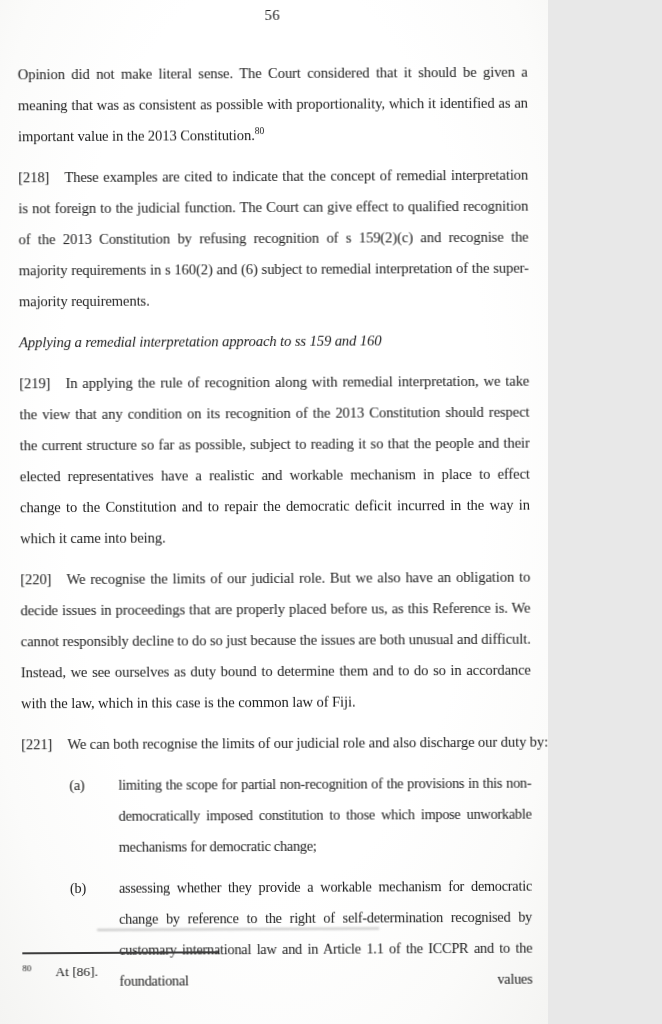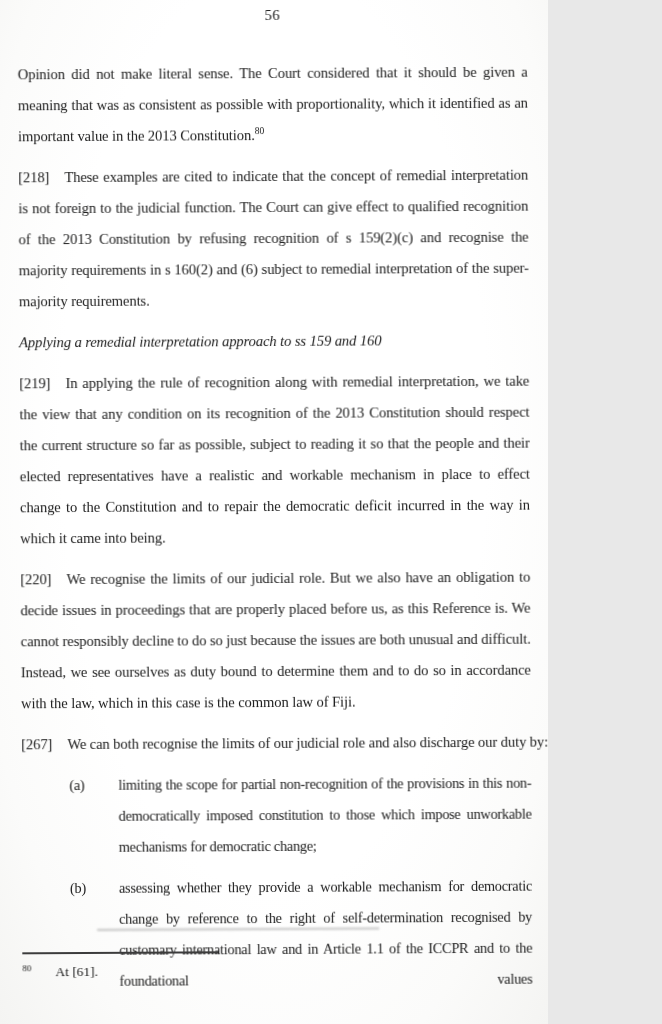--- a/index.html
+++ b/index.html
@@ -114,33 +114,33 @@
     <p class="para"><span>Opinion did not make literal sense.  The Court considered that it should be given a meaning that was as consistent as possible with proportionality, which it identified as an important value in the 2013 Constitution.</span><sup class="fnref">80</sup></p>
 
     <p class="para"><span class="pnum">[218]</span><span>These examples are cited to indicate that the concept of remedial interpretation is not foreign to the judicial function.  The Court can give effect to qualified recognition of the 2013 Constitution by refusing recognition of s 159(2)(c) and recognise the majority requirements in s 160(2) and (6) subject to remedial interpretation of the super-majority requirements.</span></p>
 
     <p class="para heading">Applying a remedial interpretation approach to ss 159 and 160</p>
 
     <p class="para"><span class="pnum">[219]</span><span>In applying the rule of recognition along with remedial interpretation, we take the view that any condition on its recognition of the 2013 Constitution should respect the current structure so far as possible, subject to reading it so that the people and their elected representatives have a realistic and workable mechanism in place to effect change to the Constitution and to repair the democratic deficit incurred in the way in which it came into being.</span></p>
 
     <p class="para"><span class="pnum">[220]</span><span>We recognise the limits of our judicial role.  But we also have an obligation to decide issues in proceedings that are properly placed before us, as this Reference is.  We cannot responsibly decline to do so just because the issues are both unusual and difficult.  Instead, we see ourselves as duty bound to determine them and to do so in accordance with the law, which in this case is the common law of Fiji.</span></p>
 
-    <p class="para oneline"><span class="pnum">[267]</span><span>We can both recognise the limits of our judicial role and also discharge our duty by:</span></p>
+    <p class="para oneline"><span class="pnum">[221]</span><span>We can both recognise the limits of our judicial role and also discharge our duty by:</span></p>
 
     <div class="list-item">
       <span class="list-label">(a)</span>
       <span class="list-text">limiting the scope for partial non-recognition of the provisions in this non-democratically imposed constitution to those which impose unworkable mechanisms for democratic change;</span>
     </div>
 
     <div class="list-item">
       <span class="list-label">(b)</span>
       <span class="list-text continues">assessing whether they provide a workable mechanism for democratic change by reference to the right of self-determination recognised by customary international law and in Article 1.1 of the ICCPR and to the foundational values</span>
     </div>
 
     <div class="artifact-smudge"></div>
 
     <div class="footnote-area">
       <div class="fn-separator"></div>
-      <div class="fn-line"><span class="fn-marker">80</span><span>At [61].</span></div>
+      <div class="fn-line"><span class="fn-marker">80</span><span>At [86].</span></div>
     </div>
 
   </div>
 </div>
 
 </body></html>

